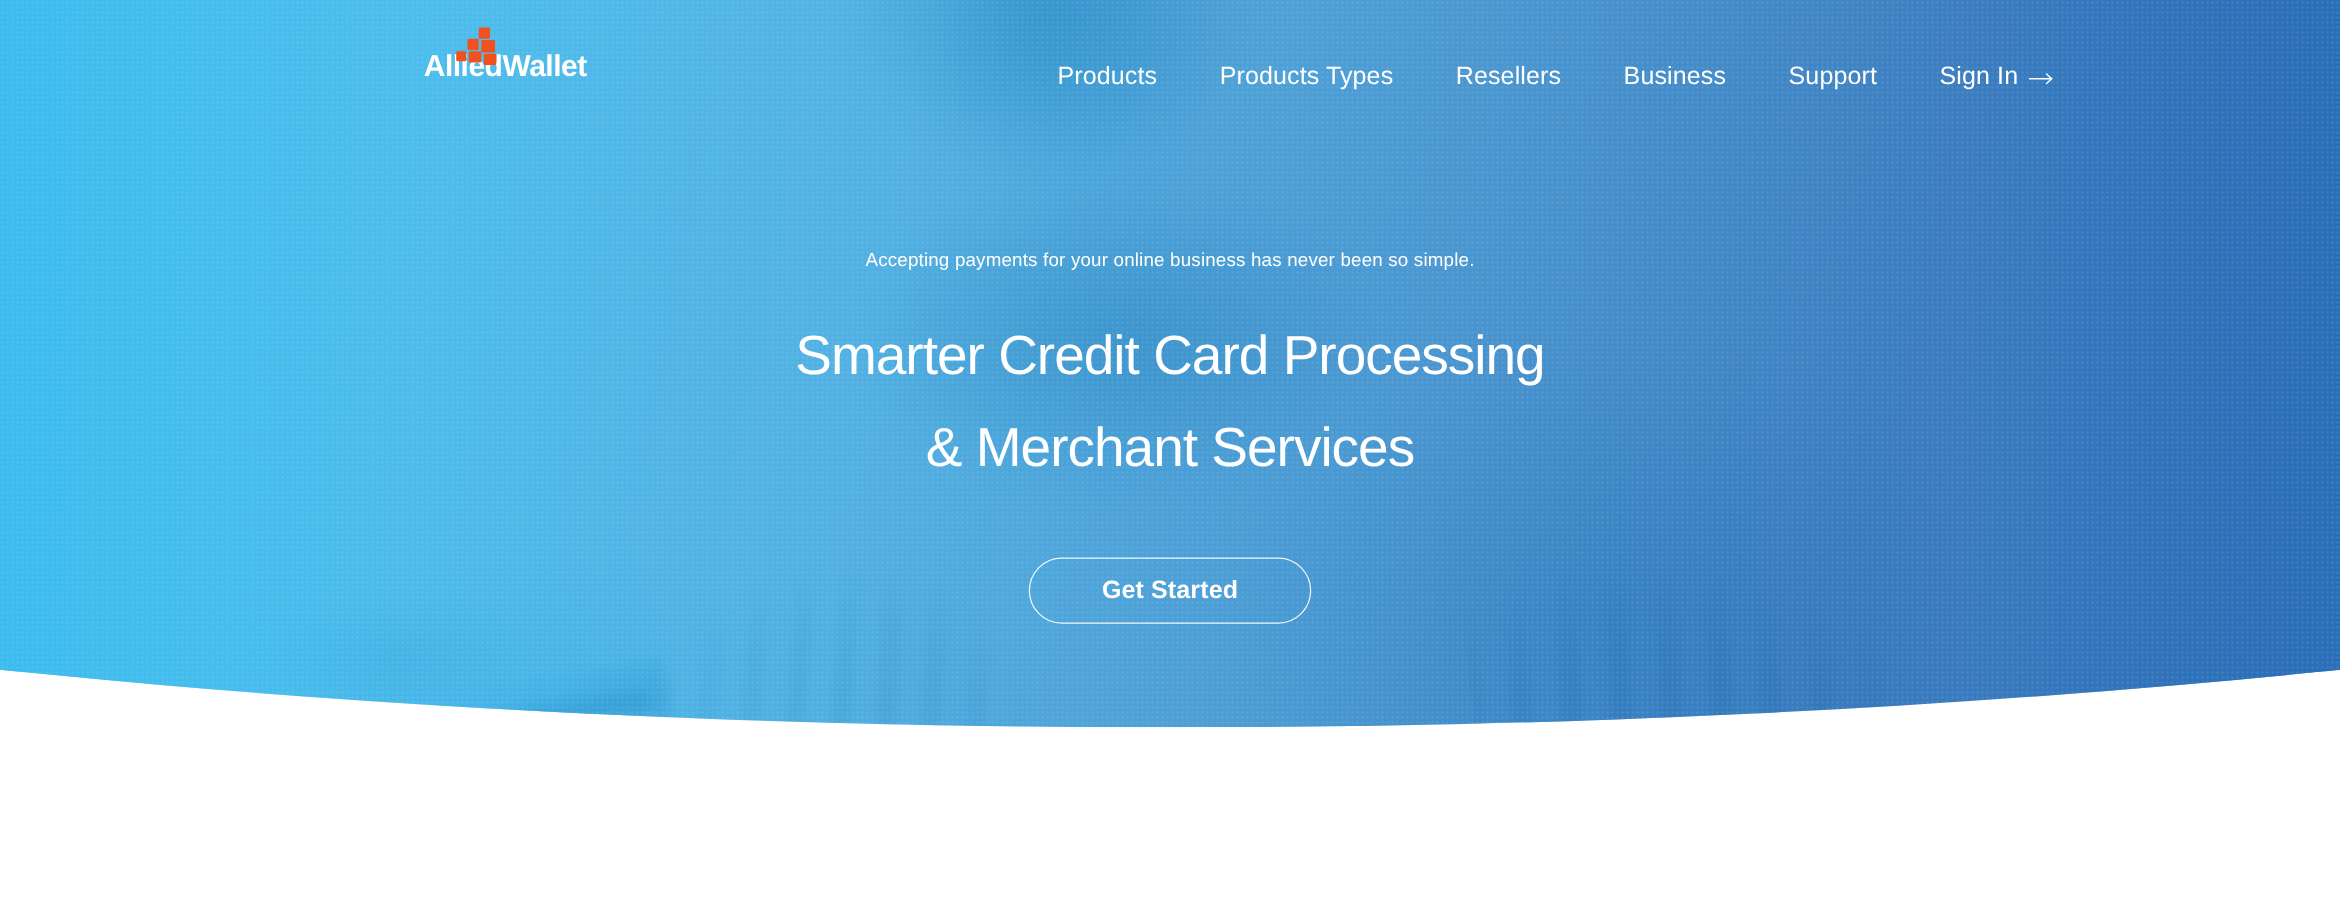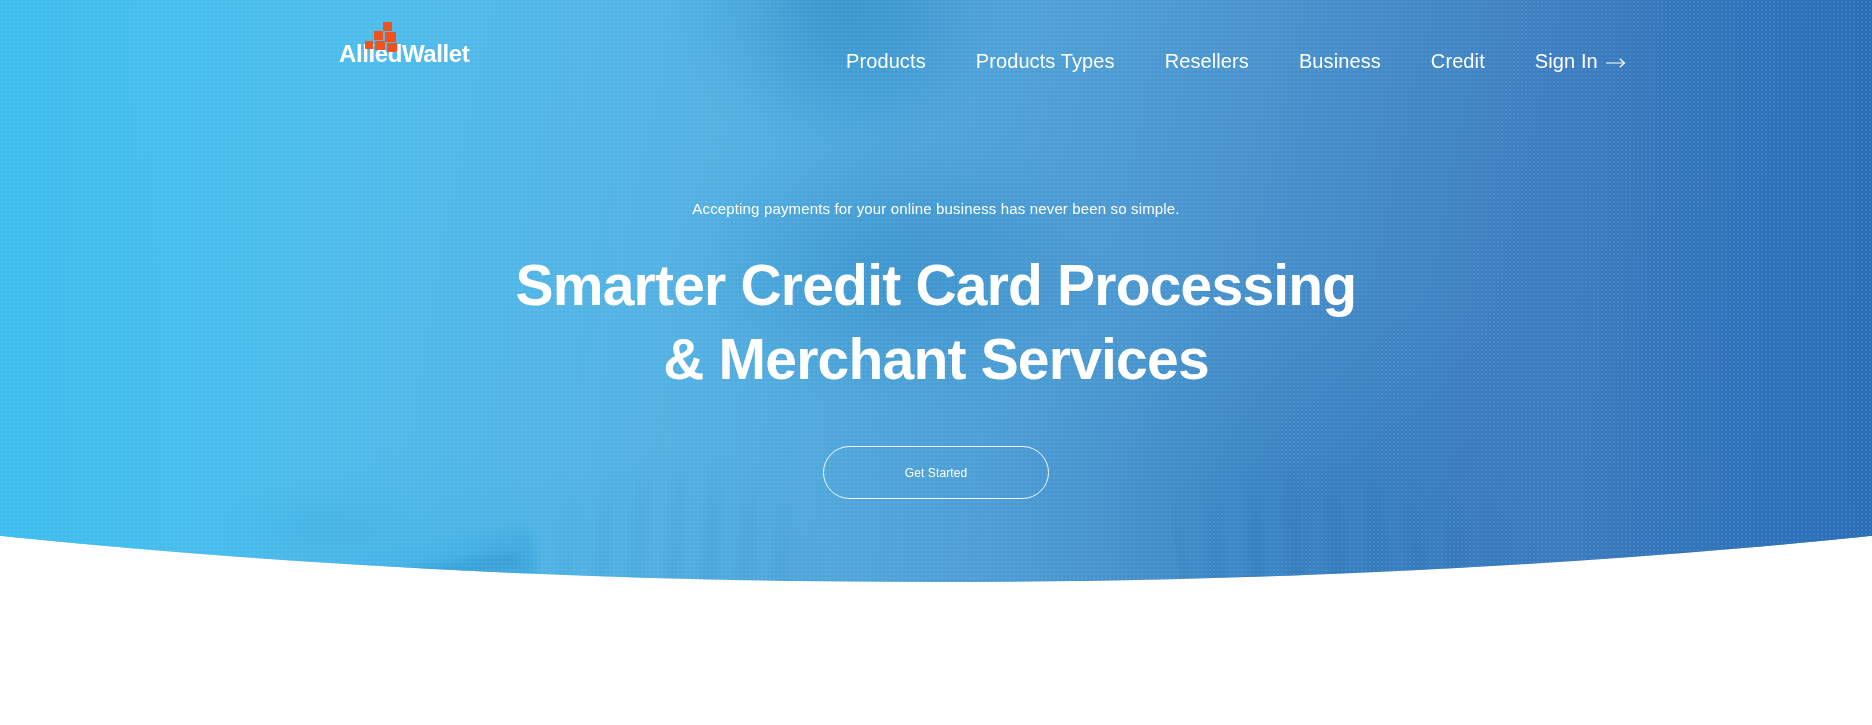--- a/index.html
+++ b/index.html
@@ -223,22 +223,22 @@
     color:#ffffff;
     font-size:15px;
     font-weight:normal;
     letter-spacing:.15px;
   }
   .headline{
     position:absolute;
     left:0; right:0; top:248px;
     text-align:center;
     color:#ffffff;
-    font-size:57px;
-    font-weight:bold;
+    font-size:44px;
+    font-weight:normal;
     line-height:74px;
     letter-spacing:-0.8px;
   }
   .headline span{ display:block; }
 
   .cta-wrap{
     position:absolute;
     left:0; right:0; top:446px;
     display:flex;
     justify-content:center;
@@ -246,22 +246,22 @@
   .cta{
     display:inline-flex;
     align-items:center;
     justify-content:center;
     width:226px;
     height:53px;
     border:1.6px solid rgba(255,255,255,.92);
     border-radius:30px;
     background:transparent;
     color:#ffffff;
-    font-size:12px;
-    font-weight:normal;
+    font-size:20px;
+    font-weight:bold;
     letter-spacing:.1px;
     cursor:pointer;
     font-family:"Liberation Sans", sans-serif;
   }
 
   
   .page-below{
     position:absolute;
     left:0; right:0; bottom:0;
     height:120px;
@@ -300,21 +300,21 @@
           <i class="bm4"></i><i class="bm5"></i><i class="bm6"></i>
         </span>
         <span class="brand-text">AlliedWallet</span>
       </a>
 
       <div class="nav-links">
         <a class="nav-link" href="#">Products</a>
         <a class="nav-link" href="#">Products Types</a>
         <a class="nav-link" href="#">Resellers</a>
         <a class="nav-link" href="#">Business</a>
-        <a class="nav-link" href="#">Credit</a>
+        <a class="nav-link" href="#">Support</a>
         <a class="nav-link signin" href="#">
           <span>Sign In</span>
           <span class="arrow-ico">
             <svg width="20" height="10" viewBox="0 0 20 10" fill="none" aria-hidden="true">
               <path d="M0.5 5H18.2" stroke="#ffffff" stroke-width="1.2" stroke-linecap="round"></path>
               <path d="M14.2 1.2L18.4 5L14.2 8.8" stroke="#ffffff" stroke-width="1.2" stroke-linecap="round" stroke-linejoin="round" fill="none"></path>
             </svg>
           </span>
         </a>
       </div>

